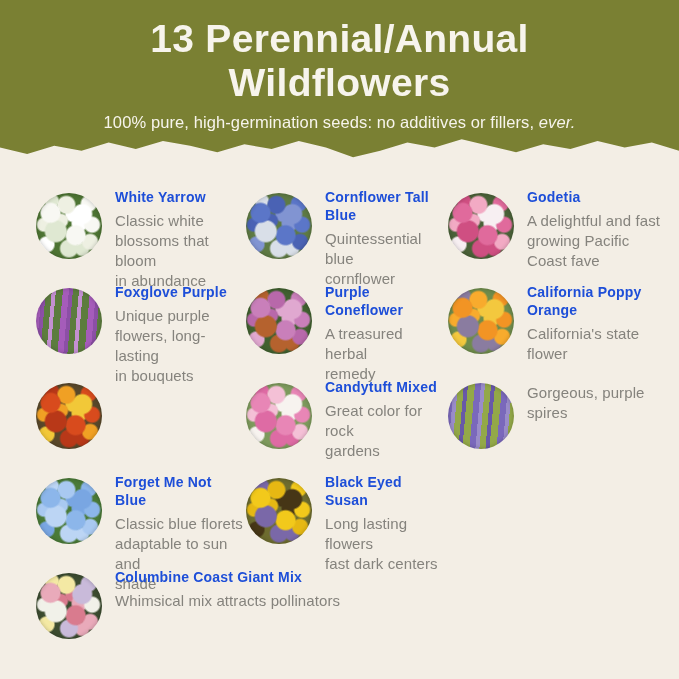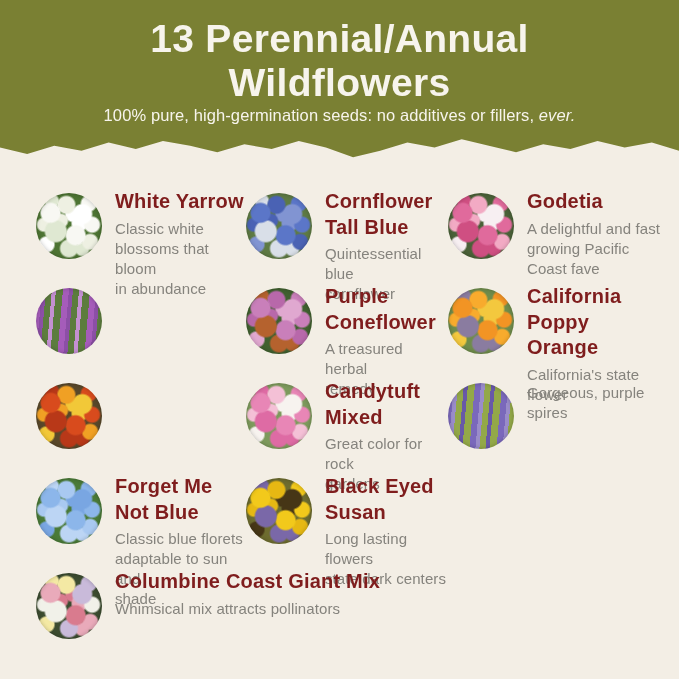--- a/index.html
+++ b/index.html
@@ -21,21 +21,21 @@
       36% 89%,32% 94%,28% 90%,24% 87%,20% 92%,16% 88%,12% 93%,8% 90%,4% 95%,0% 91%);
   }
   .header-title{
     padding-top:17px;
     font-size:39px;
     font-weight:700;
     line-height:1.12;
     letter-spacing:.3px;
   }
   .header-sub{
-    margin-top:2px;
+    margin-top:9px;
     font-size:16.5px;
     letter-spacing:.1px;
   }
   .header-sub .it{font-style:italic;}
 
   
   .grid{
     display:grid;
     grid-template-columns:210px 202px auto;
     grid-auto-rows:95px;
@@ -43,22 +43,22 @@
   }
   .item{display:flex;gap:13px;align-items:flex-start;}
   .item.wide{grid-column:1 / -1;}
   .photo{
     width:66px;height:66px;border-radius:50%;
     flex:0 0 66px;margin-top:7px;
     box-shadow:inset 0 0 4px rgba(0,0,0,.25);
   }
   .item-text{padding-top:3px;}
   .item-title{
-    font-weight:700;color:#7f1d1d;
-    font-size:20px;line-height:1.28;
+    font-weight:700;color:#1d4ed8;
+    font-size:14px;line-height:1.28;
     white-space:pre-line;letter-spacing:.2px;
   }
   .item-desc{
     color:#85837d;font-size:15px;line-height:1.34;
     white-space:pre-line;margin-top:4px;letter-spacing:.1px;
   }
 </style>
 </head>
 <body>
 
@@ -98,20 +98,26 @@
         <div class="item-title">Godetia</div>
         <div class="item-desc">A delightful and fast
 growing Pacific
 Coast fave</div>
       </div>
     </div>
 
 
     <div class="item">
       <div class="photo" style="background: repeating-linear-gradient(95deg, rgb(165, 92, 186) 0px, rgb(165, 92, 186) 6px, rgb(140, 79, 166) 6px, rgb(140, 79, 166) 10px, transparent 10px, transparent 16px, rgb(196, 144, 210) 16px, rgb(196, 144, 210) 20px, transparent 20px, transparent 27px), linear-gradient(rgb(92, 124, 62), rgb(92, 124, 62));"></div>
+      <div class="item-text">
+        <div class="item-title">Foxglove Purple</div>
+        <div class="item-desc">Unique purple
+flowers, long-lasting
+in bouquets</div>
+      </div>
     </div>
 
     <div class="item">
       <div class="photo" style="background: radial-gradient(circle at 22% 30%, rgb(201, 127, 186) 0px, rgb(201, 127, 186) 9px, transparent 11px), radial-gradient(circle at 46% 18%, rgb(184, 104, 170) 0px, rgb(184, 104, 170) 8px, transparent 10px), radial-gradient(circle at 70% 32%, rgb(224, 168, 208) 0px, rgb(224, 168, 208) 9px, transparent 11px), radial-gradient(circle at 30% 58%, rgb(181, 98, 46) 0px, rgb(181, 98, 46) 10px, transparent 12px), radial-gradient(circle at 60% 64%, rgb(201, 127, 186) 0px, rgb(201, 127, 186) 9px, transparent 11px), radial-gradient(circle at 82% 74%, rgb(184, 104, 170) 0px, rgb(184, 104, 170) 7px, transparent 9px), radial-gradient(circle at 16% 78%, rgb(224, 168, 208) 0px, rgb(224, 168, 208) 7px, transparent 9px), radial-gradient(circle at 50% 84%, rgb(181, 98, 46) 0px, rgb(181, 98, 46) 8px, transparent 10px), radial-gradient(circle at 85% 48%, rgb(201, 127, 186) 0px, rgb(201, 127, 186) 7px, transparent 9px), radial-gradient(circle at 38% 42%, rgb(184, 104, 170) 0px, rgb(184, 104, 170) 6px, transparent 8px), radial-gradient(circle at 66% 46%, rgb(224, 168, 208) 0px, rgb(224, 168, 208) 7px, transparent 9px), radial-gradient(circle at 24% 12%, rgb(181, 98, 46) 0px, rgb(181, 98, 46) 6px, transparent 8px), radial-gradient(circle at 80% 16%, rgb(201, 127, 186) 0px, rgb(201, 127, 186) 7px, transparent 9px), radial-gradient(circle at 12% 48%, rgb(184, 104, 170) 0px, rgb(184, 104, 170) 6px, transparent 8px), radial-gradient(circle at 55% 33%, rgb(224, 168, 208) 0px, rgb(224, 168, 208) 6px, transparent 8px), radial-gradient(circle at 70% 85%, rgb(181, 98, 46) 0px, rgb(181, 98, 46) 6px, transparent 8px), linear-gradient(rgb(64, 96, 47), rgb(64, 96, 47));"></div>
       <div class="item-text">
         <div class="item-title">Purple Coneflower</div>
         <div class="item-desc">A treasured herbal
 remedy</div>
       </div>
     </div>
@@ -155,21 +161,21 @@
 adaptable to sun and
 shade</div>
       </div>
     </div>
 
     <div class="item">
       <div class="photo" style="background: radial-gradient(circle at 22% 30%, rgb(242, 201, 27) 0px, rgb(242, 201, 27) 9px, transparent 11px), radial-gradient(circle at 46% 18%, rgb(230, 184, 19) 0px, rgb(230, 184, 19) 8px, transparent 10px), radial-gradient(circle at 70% 32%, rgb(70, 54, 22) 0px, rgb(70, 54, 22) 9px, transparent 11px), radial-gradient(circle at 30% 58%, rgb(122, 104, 168) 0px, rgb(122, 104, 168) 10px, transparent 12px), radial-gradient(circle at 60% 64%, rgb(242, 201, 27) 0px, rgb(242, 201, 27) 9px, transparent 11px), radial-gradient(circle at 82% 74%, rgb(230, 184, 19) 0px, rgb(230, 184, 19) 7px, transparent 9px), radial-gradient(circle at 16% 78%, rgb(70, 54, 22) 0px, rgb(70, 54, 22) 7px, transparent 9px), radial-gradient(circle at 50% 84%, rgb(122, 104, 168) 0px, rgb(122, 104, 168) 8px, transparent 10px), radial-gradient(circle at 85% 48%, rgb(242, 201, 27) 0px, rgb(242, 201, 27) 7px, transparent 9px), radial-gradient(circle at 38% 42%, rgb(230, 184, 19) 0px, rgb(230, 184, 19) 6px, transparent 8px), radial-gradient(circle at 66% 46%, rgb(70, 54, 22) 0px, rgb(70, 54, 22) 7px, transparent 9px), radial-gradient(circle at 24% 12%, rgb(122, 104, 168) 0px, rgb(122, 104, 168) 6px, transparent 8px), radial-gradient(circle at 80% 16%, rgb(242, 201, 27) 0px, rgb(242, 201, 27) 7px, transparent 9px), radial-gradient(circle at 12% 48%, rgb(230, 184, 19) 0px, rgb(230, 184, 19) 6px, transparent 8px), radial-gradient(circle at 55% 33%, rgb(70, 54, 22) 0px, rgb(70, 54, 22) 6px, transparent 8px), radial-gradient(circle at 70% 85%, rgb(122, 104, 168) 0px, rgb(122, 104, 168) 6px, transparent 8px), linear-gradient(rgb(109, 108, 47), rgb(109, 108, 47));"></div>
       <div class="item-text">
         <div class="item-title">Black Eyed Susan</div>
         <div class="item-desc">Long lasting flowers
-state dark centers</div>
+fast dark centers</div>
       </div>
     </div>
 
     <div class="item wide">
       <div class="photo" style="background: radial-gradient(circle at 22% 30%, rgb(233, 170, 186) 0px, rgb(233, 170, 186) 9px, transparent 11px), radial-gradient(circle at 46% 18%, rgb(244, 233, 164) 0px, rgb(244, 233, 164) 8px, transparent 10px), radial-gradient(circle at 70% 32%, rgb(201, 186, 218) 0px, rgb(201, 186, 218) 9px, transparent 11px), radial-gradient(circle at 30% 58%, rgb(241, 241, 233) 0px, rgb(241, 241, 233) 10px, transparent 12px), radial-gradient(circle at 60% 64%, rgb(217, 123, 142) 0px, rgb(217, 123, 142) 9px, transparent 11px), radial-gradient(circle at 82% 74%, rgb(233, 170, 186) 0px, rgb(233, 170, 186) 7px, transparent 9px), radial-gradient(circle at 16% 78%, rgb(244, 233, 164) 0px, rgb(244, 233, 164) 7px, transparent 9px), radial-gradient(circle at 50% 84%, rgb(201, 186, 218) 0px, rgb(201, 186, 218) 8px, transparent 10px), radial-gradient(circle at 85% 48%, rgb(241, 241, 233) 0px, rgb(241, 241, 233) 7px, transparent 9px), radial-gradient(circle at 38% 42%, rgb(217, 123, 142) 0px, rgb(217, 123, 142) 6px, transparent 8px), radial-gradient(circle at 66% 46%, rgb(233, 170, 186) 0px, rgb(233, 170, 186) 7px, transparent 9px), radial-gradient(circle at 24% 12%, rgb(244, 233, 164) 0px, rgb(244, 233, 164) 6px, transparent 8px), radial-gradient(circle at 80% 16%, rgb(201, 186, 218) 0px, rgb(201, 186, 218) 7px, transparent 9px), radial-gradient(circle at 12% 48%, rgb(241, 241, 233) 0px, rgb(241, 241, 233) 6px, transparent 8px), radial-gradient(circle at 55% 33%, rgb(217, 123, 142) 0px, rgb(217, 123, 142) 6px, transparent 8px), radial-gradient(circle at 70% 85%, rgb(233, 170, 186) 0px, rgb(233, 170, 186) 6px, transparent 8px), linear-gradient(rgb(60, 76, 48), rgb(60, 76, 48));"></div>
       <div class="item-text">
         <div class="item-title">Columbine Coast Giant Mix</div>
         <div class="item-desc">Whimsical mix attracts pollinators</div>
       </div>
     </div>

